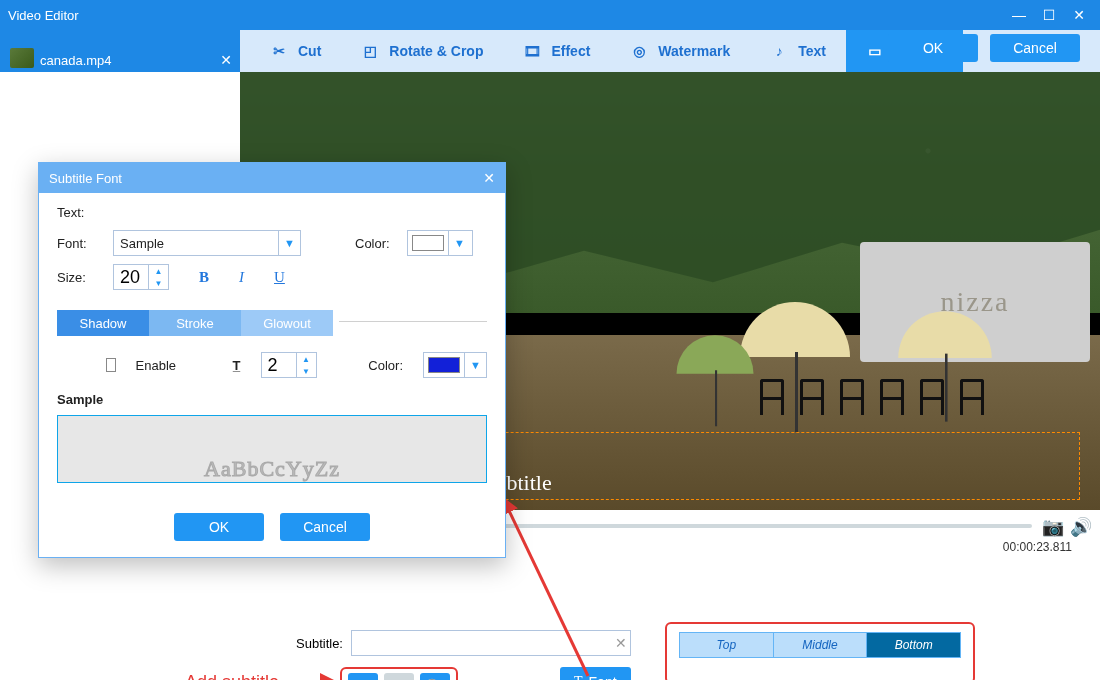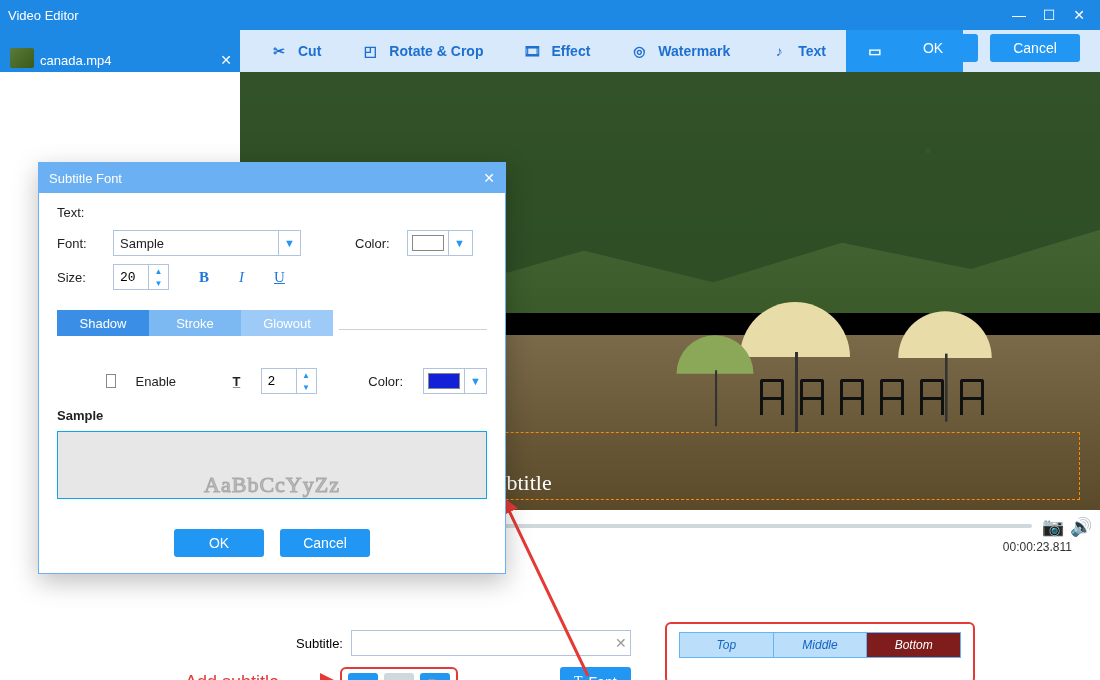--- a/index.html
+++ b/index.html
@@ -69,49 +69,49 @@
   .add-label { position:absolute; left:185px; top:600px; color:#e53935; font-size:18px; }
 
   .font-btn { position:absolute; left:560px; top:595px; height:30px; background:#2196f3; color:#fff; border:none; border-radius:3px; padding:0 14px; font-size:14px; display:flex; align-items:center; gap:6px; cursor:pointer; }
 
   
   .pos-panel { position:absolute; left:665px; top:550px; width:310px; border:2px solid #e53935; border-radius:6px; padding:8px 12px 14px; }
   .pos-title { font-size:13px; font-weight:600; margin-bottom:6px; }
   .seg { display:flex; margin-bottom:10px; }
   .seg button { flex:1; height:26px; border:1px solid #64b5f6; background:#bbdefb; color:#1565c0; font-size:12px; cursor:pointer;font-style:italic; }
   .seg button + button { border-left:none; }
-  .seg button.active { background:#7f1d1d; color:#fff; }
+  .seg button.active { background:#0369a1; color:#fff; }
 
   
   .bottom-actions { position:absolute; right:20px; bottom:10px; display:flex; gap:12px; }
   .btn { width:90px; height:28px; background:#2196f3; color:#fff; border:none; border-radius:3px; font-size:14px; cursor:pointer; }
 
   
   .dialog { position:absolute; left:38px; top:90px; width:468px; background:#fff; border:1px solid #6ab0f3; box-shadow:0 8px 24px rgba(0,0,0,.25); }
   .dlg-title { height:30px; background:#6ab0f3; color:#fff; display:flex; align-items:center; padding:0 10px; font-size:13px; }
   .dlg-title .x { margin-left:auto; cursor:pointer; font-size:14px; }
   .dlg-body { padding:12px 18px 16px; font-size:13px; color:#222; }
   .section-label { font-weight:400; margin-bottom:10px; }
   .form-row { display:flex; align-items:center; gap:10px; margin:8px 0; }
   .form-row .lab { width:46px; }
   .combo { height:26px; border:1px solid #b0c4de; display:flex; align-items:center;}
   .combo .val { flex:1; padding:0 6px; font-size:13px; }
   .combo .caret { width:22px; text-align:center; color:#2196f3; font-size:11px; border-left:1px solid #b0c4de; height:100%; display:flex; align-items:center; justify-content:center;}
   .combo.font { width:188px; }
   .combo.color { width:66px; }
   .combo .swatch { width:32px; height:16px; border:1px solid #888; margin:0 4px; }
   .spin { width:56px; height:26px; border:1px solid #b0c4de; display:flex; }
-  .spin input { border:none; width:34px; text-align:left; padding-left:6px; font-size:13px; outline:none;font-family:Liberation Mono, monospace; }
+  .spin input { border:none; width:34px; text-align:left; padding-left:6px; font-size:18px; outline:none; }
   .spin .arrows { width:20px; display:flex; flex-direction:column; border-left:1px solid #b0c4de;}
   .spin .arrows span { flex:1; font-size:8px; color:#2196f3; display:flex; align-items:center; justify-content:center; cursor:pointer;}
   .biudisp { display:flex; gap:30px; margin-left:20px; }
   .biudisp span { color:#2277dd; font-size:15px; font-weight:700; font-family:"Times New Roman",serif; cursor:pointer;}
   .biudisp .i { font-style:italic; font-weight:400;}
   .biudisp .u { text-decoration:underline; font-weight:400;}
-  .effect-tabs { display:flex; margin:12px 0 24px; }
+  .effect-tabs { display:flex; margin:12px 0 8px; }
   .effect-tabs button { flex:0 0 92px; height:26px; border:none; color:#fff; font-size:13px; cursor:pointer;}
   .effect-tabs .t1 { background:#3a8ee6; }
   .effect-tabs .t2 { background:#7cb8f2; }
   .effect-tabs .t3 { background:#9dcaf7; }
   .effect-tabs + hr { flex:1; }
   .effect-divider { border:none; border-top:1px solid #d0d0d0; margin:0 0 0 6px; flex:1; height:1px; align-self:center;}
   .effect-row { display:flex; align-items:center;}
   .enable-row { display:flex; align-items:center; gap:20px; margin:8px 0 14px; }
   .enable-row .chk { width:14px; height:14px; border:1px solid #888; display:inline-block;}
   .sample-label { font-weight:700; margin:8px 0;}
@@ -172,20 +172,21 @@
   </div>
 </div>
 
 <div class="main">
 
   <div class="video-wrap">
     <div class="video">
       <div class="sky"></div>
         <div class="trees"></div>
         <div class="ground"></div>
+      <div class="building">nizza</div>
       <div class="umbrella umb1">
           <div class="pole"></div>
         </div>
       <div class="umbrella umb2">
           <div class="pole"></div>
         </div>
       <div class="umbrella umb3">
           <div class="pole"></div>
         </div>
       <div class="chair" style="left:520px;"></div>

